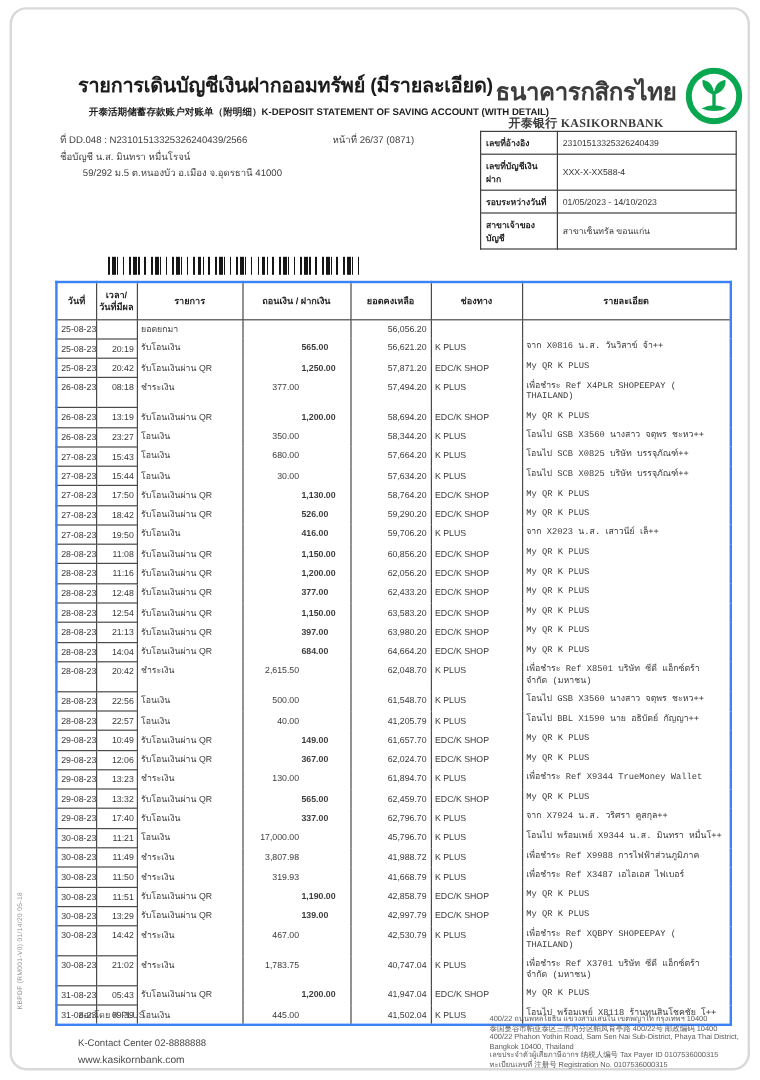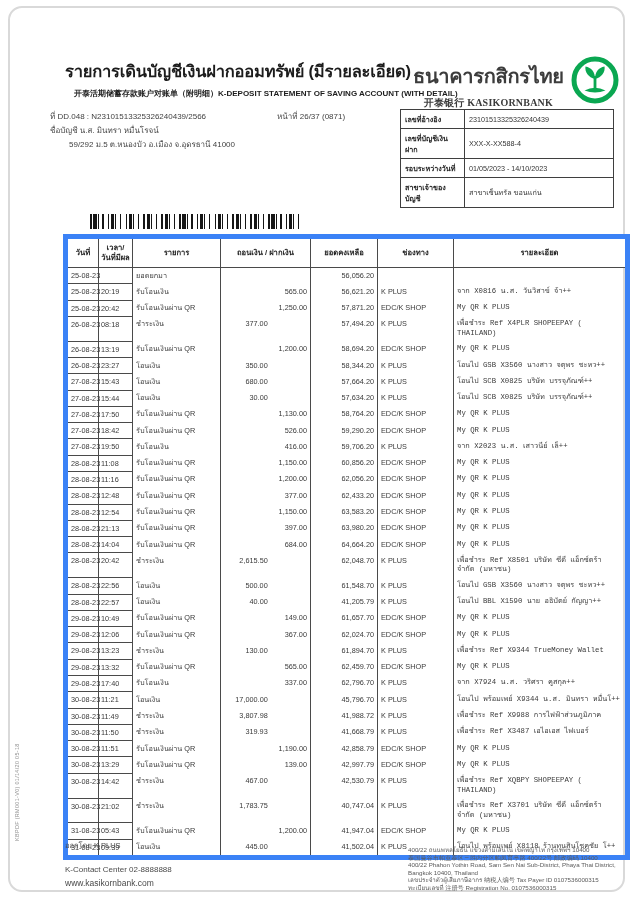--- a/index.html
+++ b/index.html
@@ -26,30 +26,30 @@
   .info-table{position:absolute;left:390px;top:101px;width:214px;border-collapse:collapse;table-layout:fixed;}
   .info-table td{border:1px solid #3f3f3f;font-size:7.2px;padding:3.5px 4px;height:16px;color:#333;vertical-align:middle;}
   .info-table td.il{font-weight:bold;width:64px;color:#222;}
 
   
   .barcode{position:absolute;left:80px;top:206px;width:211px;height:15px;
     background:
      repeating-linear-gradient(90deg,#161616 0 1.6px,transparent 1.6px 3.4px,#161616 3.4px 6.6px,transparent 6.6px 7.6px,#161616 7.6px 8.6px,transparent 8.6px 12.4px,#161616 12.4px 13.6px,transparent 13.6px 17.8px);}
 
   
-  .stmt{position:absolute;left:53px;top:226px;width:562px;border-collapse:collapse;table-layout:fixed;border:5px solid #3b82f6;}
+  .stmt{position:absolute;left:36px;top:226px;width:562px;border-collapse:collapse;table-layout:fixed;border:2px solid #3b82f6;}
   .stmt th{border:1px solid #4a4a4a;font-size:7.6px;font-weight:bold;text-align:center;color:#222;white-space:pre-line;line-height:1.32;height:31px;padding:2px 1px;background:#fff;}
   .stmt td{border-left:1px solid #4a4a4a;border-right:1px solid #4a4a4a;font-size:7.3px;padding:3px 2px 2.7px;vertical-align:top;line-height:9.6px;color:#3a3a3a;}
   .stmt td.cd,.stmt td.ct{border-bottom:1px solid #4a4a4a;}
   .stmt tr:last-child td{border-bottom:1px solid #4a4a4a;}
   .cd{text-align:left;padding-left:3px !important;white-space:nowrap;}
-  .ct{text-align:left;white-space:nowrap;margin-left:29px;}
+  .ct{text-align:right;white-space:nowrap;margin-left:29px;}
   .cx{padding-left:3px !important;}
   .ca .w{display:inline-block;width:55%;text-align:right;padding-right:2px;}
-  .ca .p{display:inline-block;width:45%;text-align:right;padding-right:1px;}
+  .ca .p{display:inline-block;width:45%;padding-right:1px;font-weight:bold;}
   .cb{text-align:right;padding-right:3px !important;}
   .cc{padding-left:3px !important;}
   .ce{padding-left:3px !important;white-space:pre-line;font-family:Liberation Mono, monospace;}
 
   
   .f-issued{position:absolute;left:55px;top:831px;font-size:7.5px;color:#4a4a4a;}
   .f-contact{position:absolute;left:55px;top:857px;font-size:8px;color:#4a4a4a;}
   .f-web{position:absolute;left:55px;top:870px;font-size:8.5px;color:#4a4a4a;}
   .f-addr{position:absolute;left:398px;top:838px;font-size:6.2px;color:#5a5a5a;line-height:7.6px;width:220px;}
   .v-code{position:absolute;left:4px;top:833px;transform:rotate(-90deg);transform-origin:left top;font-size:5.5px;color:#909090;white-space:nowrap;letter-spacing:.3px;}

